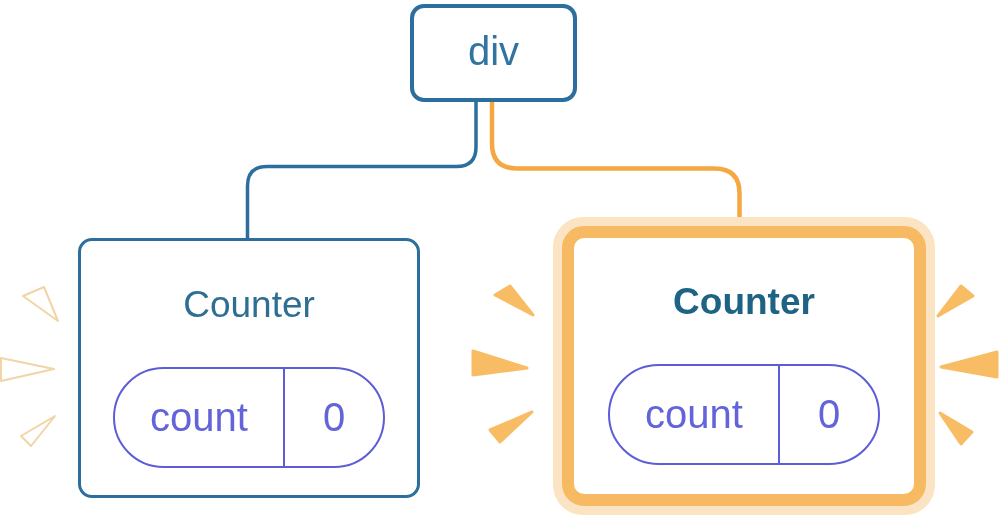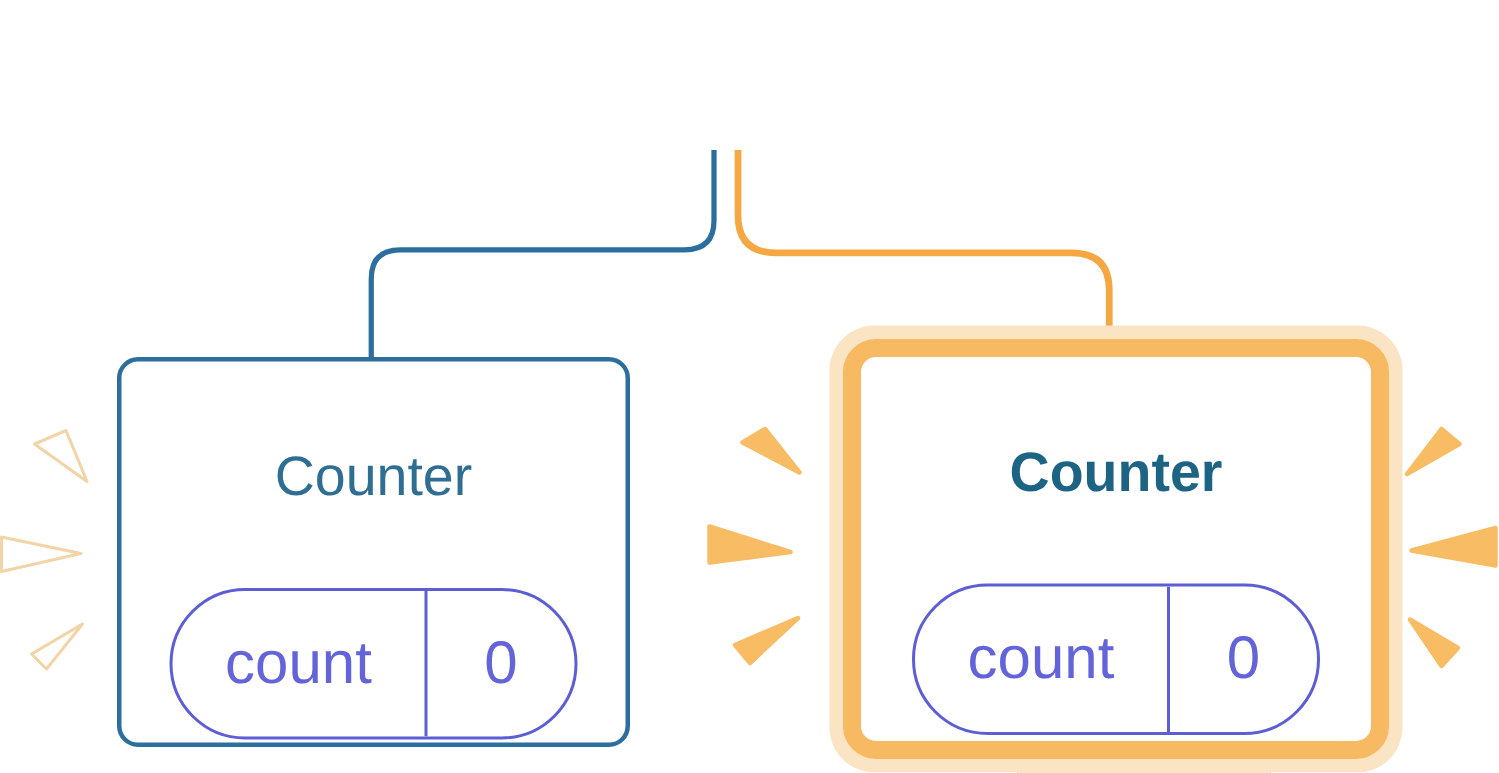--- a/index.html
+++ b/index.html
@@ -39,23 +39,22 @@
     border-radius:14px;
     display:flex;align-items:center;justify-content:center;
   }
   .root-node .node-label{
     font-size:40px;font-weight:500;color:var(--node-text-blue);line-height:1;
     padding-bottom:4px;
   }
 
   .card{
     display:flex;flex-direction:column;align-items:center;
-    padding-top:57px;
+    padding-top:44px;
     background:var(--card-bg);
-    gap:12px;
   }
   .card-left{
     position:absolute;left:78px;top:238px;width:342px;height:260px;z-index:2;
     border:3px solid var(--node-border-blue);
     border-radius:14px;
   }
   .card-title{font-size:37px;line-height:40px;}
   .card-title.regular{font-weight:500;color:var(--title-blue-left);}
   .card-title.bold{font-weight:700;color:var(--title-blue-right);}
 
@@ -96,20 +95,23 @@
 <body>
 
 <div class="canvas">
 
   <svg class="layer connectors" viewBox="0 0 999 515">
     <path class="conn-blue" d="M 476 100 V 147 Q 476 166.5 456.5 166.5 H 267 Q 247.5 166.5 247.5 186 V 240"></path>
     <path class="conn-casing" d="M 492 100 V 143.5 Q 492 168.5 517 168.5 H 714.5 Q 739.5 168.5 739.5 193.5 V 232"></path>
     <path class="conn-orange" d="M 492 100 V 143.5 Q 492 168.5 517 168.5 H 714.5 Q 739.5 168.5 739.5 193.5 V 236"></path>
   </svg>
 
+  <div class="root-node">
+    <span class="node-label">div</span>
+  </div>
 
   <div class="card card-left">
     <div class="card-title regular">Counter</div>
     <div class="pill">
       <span class="pill-key">count</span>
       <span class="pill-value">0</span>
     </div>
   </div>
 
   <div class="highlight-ring">

